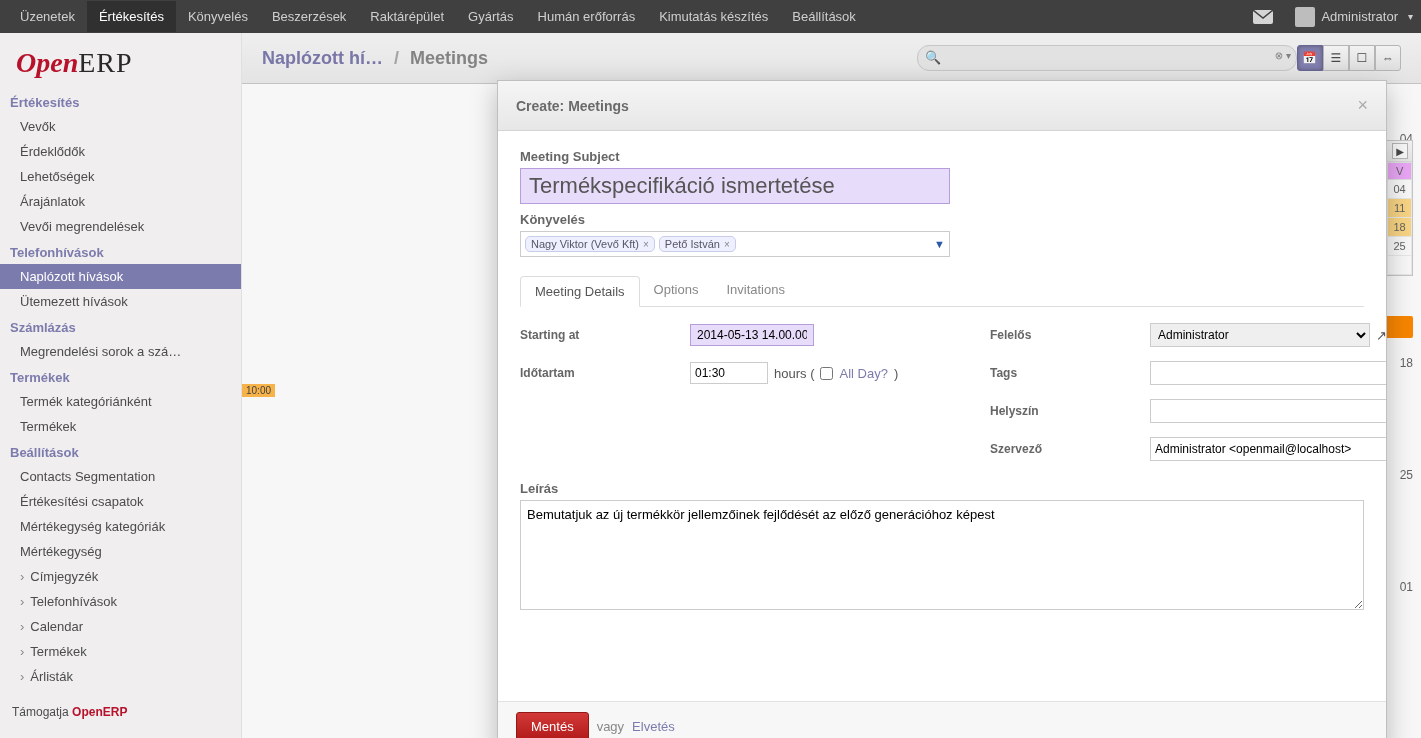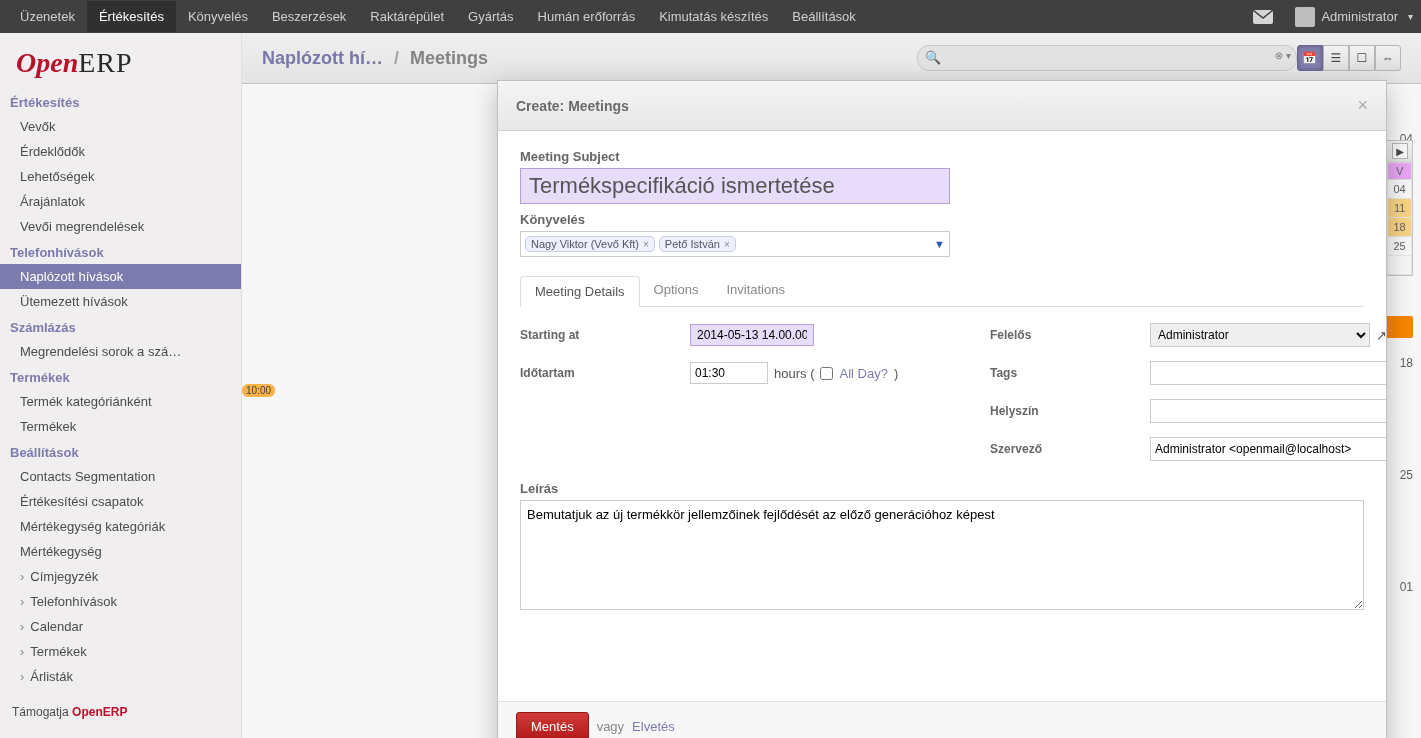--- a/index.html
+++ b/index.html
@@ -40,21 +40,21 @@
 .search-box .opts { position: absolute; right: 6px; top: 5px; font-size: 10px; color: #868686; }
 .view-switch { display: flex; gap: 0; }
 .view-switch .vs-btn { width: 26px; height: 26px; border: 1px solid #bbb; background: linear-gradient(#fafafa,#e6e6e6); display: inline-flex; align-items: center; justify-content: center; font-size: 12px; cursor: pointer; }
 .view-switch .vs-btn:first-child { border-radius: 3px 0 0 3px; }
 .view-switch .vs-btn:last-child { border-radius: 0 3px 3px 0; }
 .view-switch .vs-btn.active { background: #8784b5; border-color: #6b6996; color: #fff; box-shadow: inset 0 0 4px rgba(0,0,0,.3); }
 
 
 .calendar-bg { flex: 1; position: relative; background: #fff; }
 .calendar-bg .day-labels { position: absolute; right: 0; top: 8px; padding-right: 8px; color: #666; font-size: 12px; display: flex; flex-direction: column; gap: 98px; }
-.calendar-bg .time-label { position: absolute; left: 0; top: 300px; background: #ffb84d; padding: 1px 4px; font-size: 10px; color: #444; border-radius: 6px; }
+.calendar-bg .time-label { position: absolute; left: 0; top: 300px; background: #ffb84d; padding: 1px 4px; font-size: 10px; color: #444; }
 
 .right-panel { position: absolute; right: 8px; top: 56px; width: 195px; }
 .mini-cal { border: 1px solid #ccc; background: #fff; font-size: 11px; width: 195px; }
 .mini-cal .mc-head { display: flex; align-items: center; justify-content: space-between; background: linear-gradient(#fafafa,#ececec); border-bottom: 1px solid #ddd; padding: 2px 4px; }
 .mini-cal .mc-nav { width: 16px; height: 16px; border: 1px solid #bbb; background: #fff; display: inline-flex; align-items: center; justify-content: center; font-size: 10px; cursor: pointer; }
 .mini-cal table { width: 100%; border-collapse: collapse; }
 .mini-cal th { background: #f0abfc; padding: 2px 0; color: #666; border: 1px solid #e5e5e5; font-weight: normal; }
 .mini-cal td { text-align: center; padding: 3px 0; border: 1px solid #eee; color: #666; }
 .mini-cal td.hl { background: #ffda88; }
 .mini-cal td.today { font-weight: bold; color: #222; }

